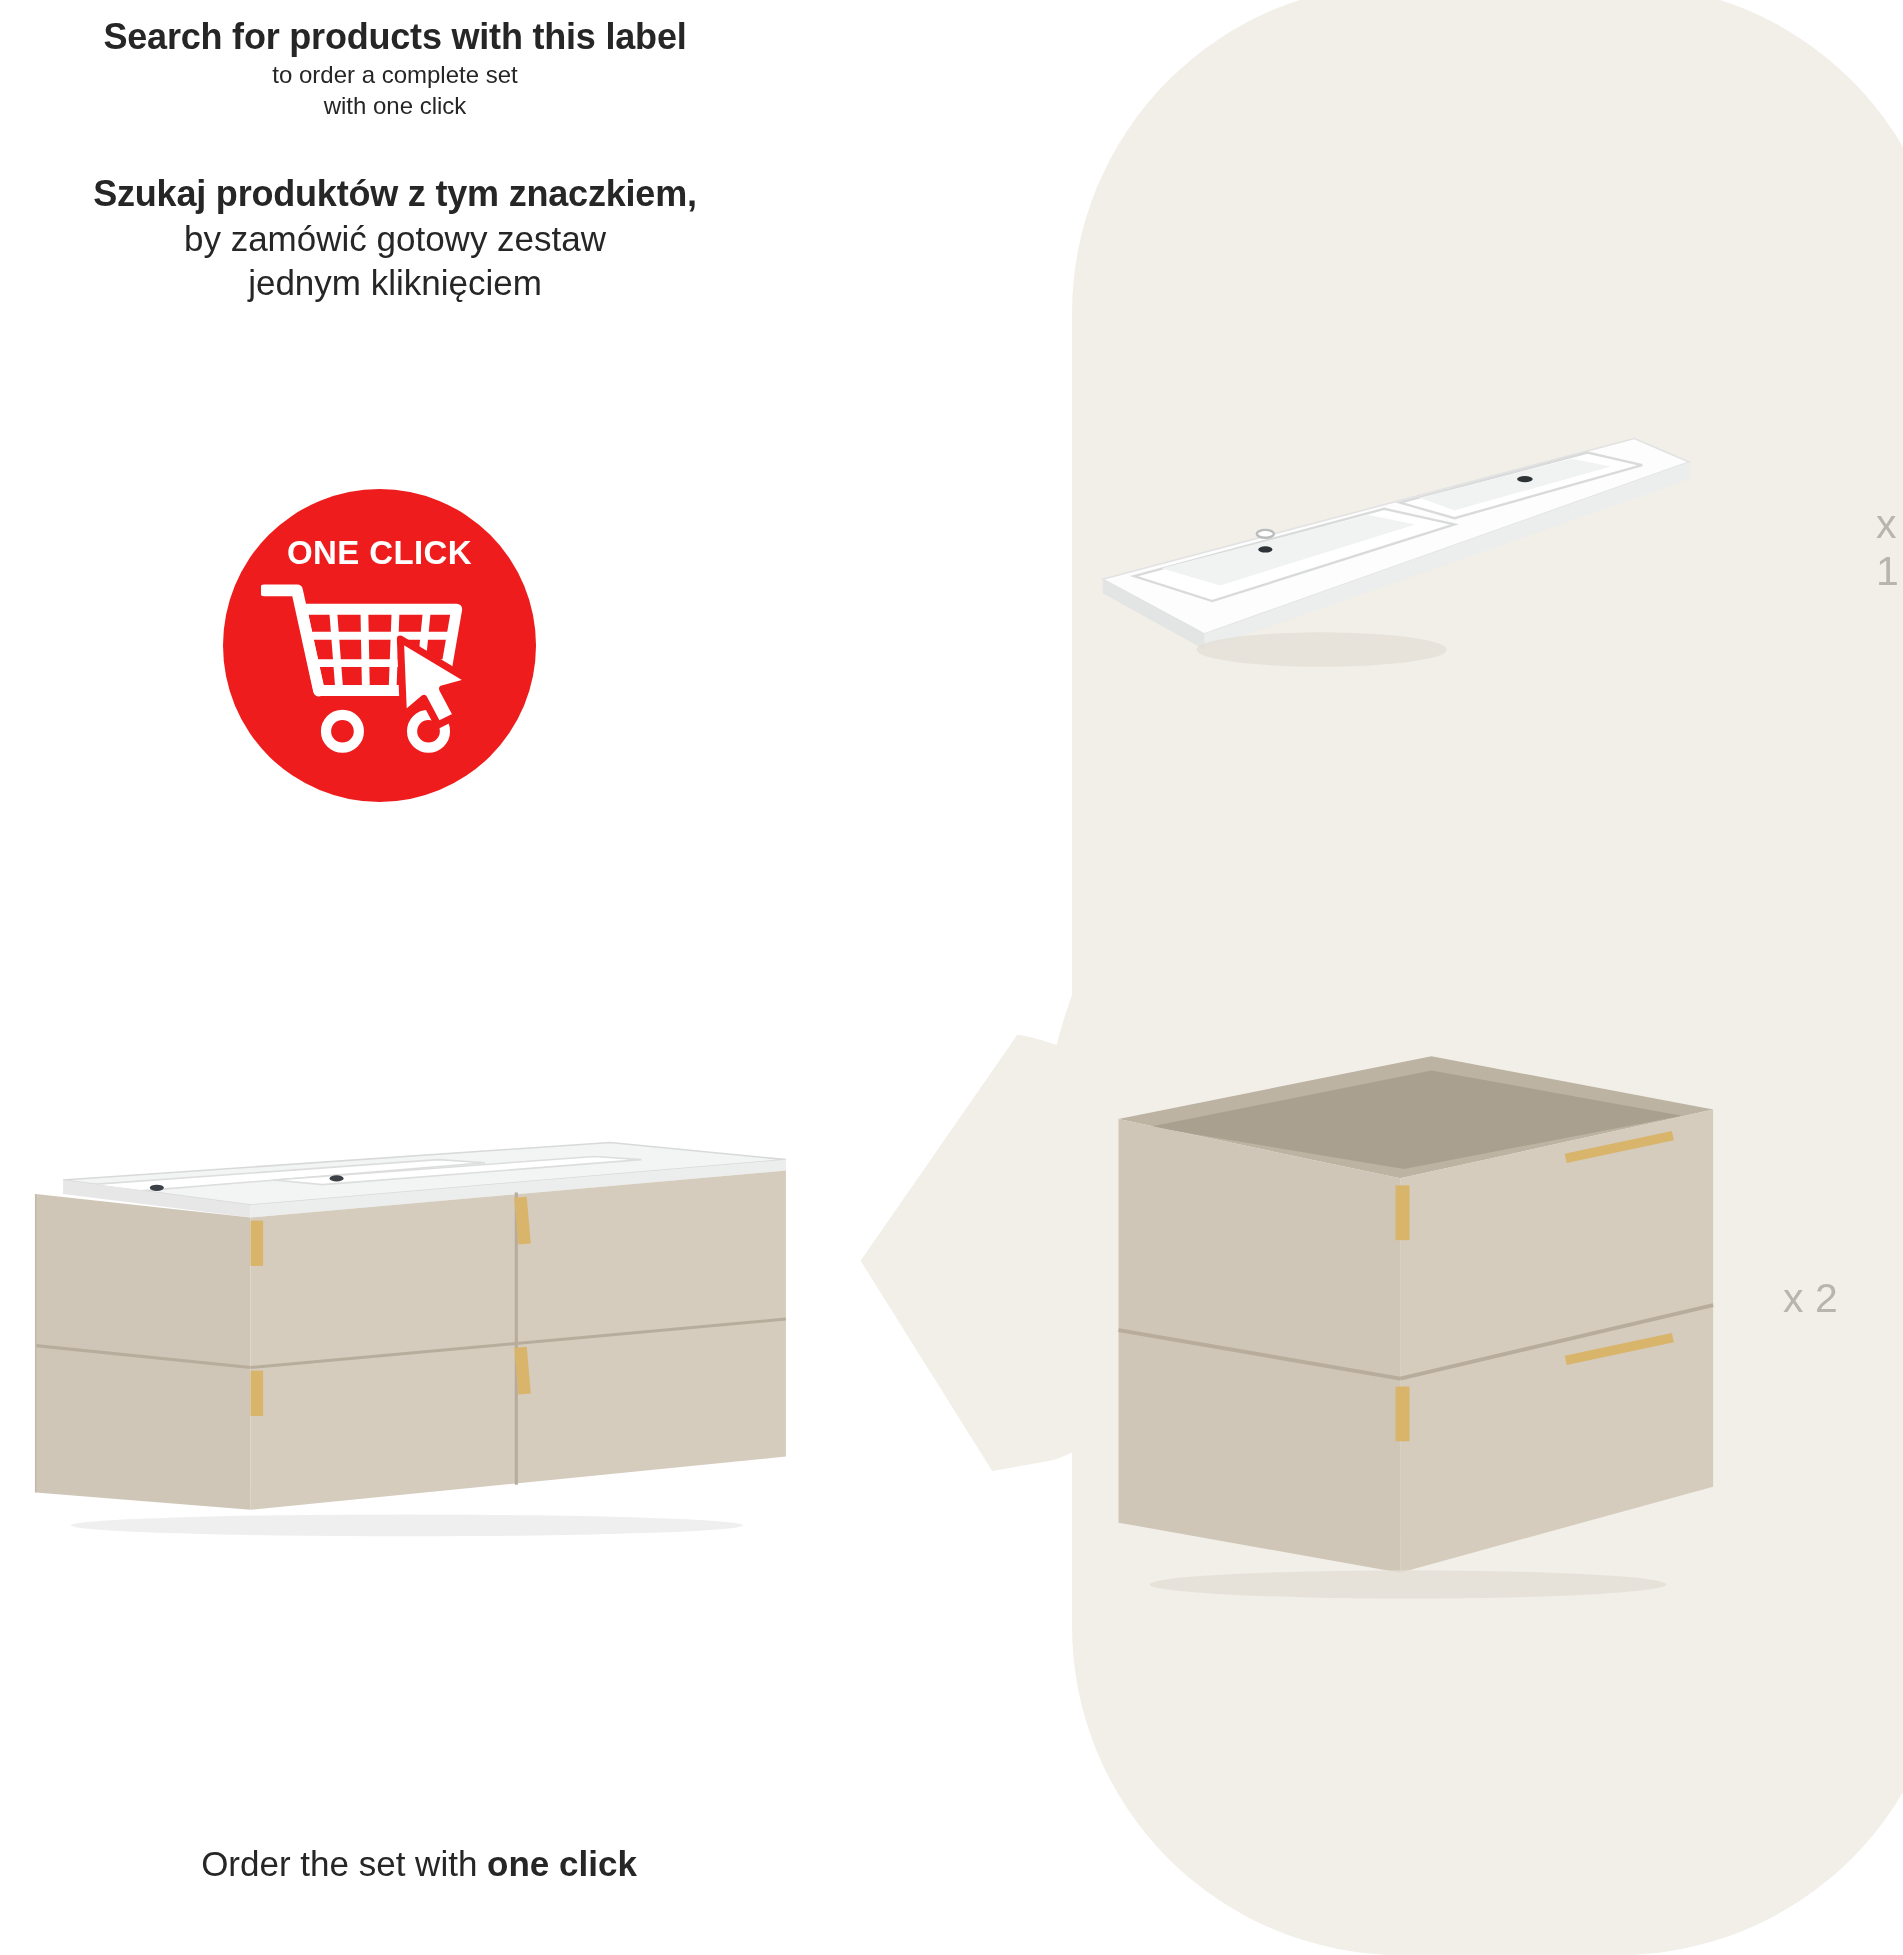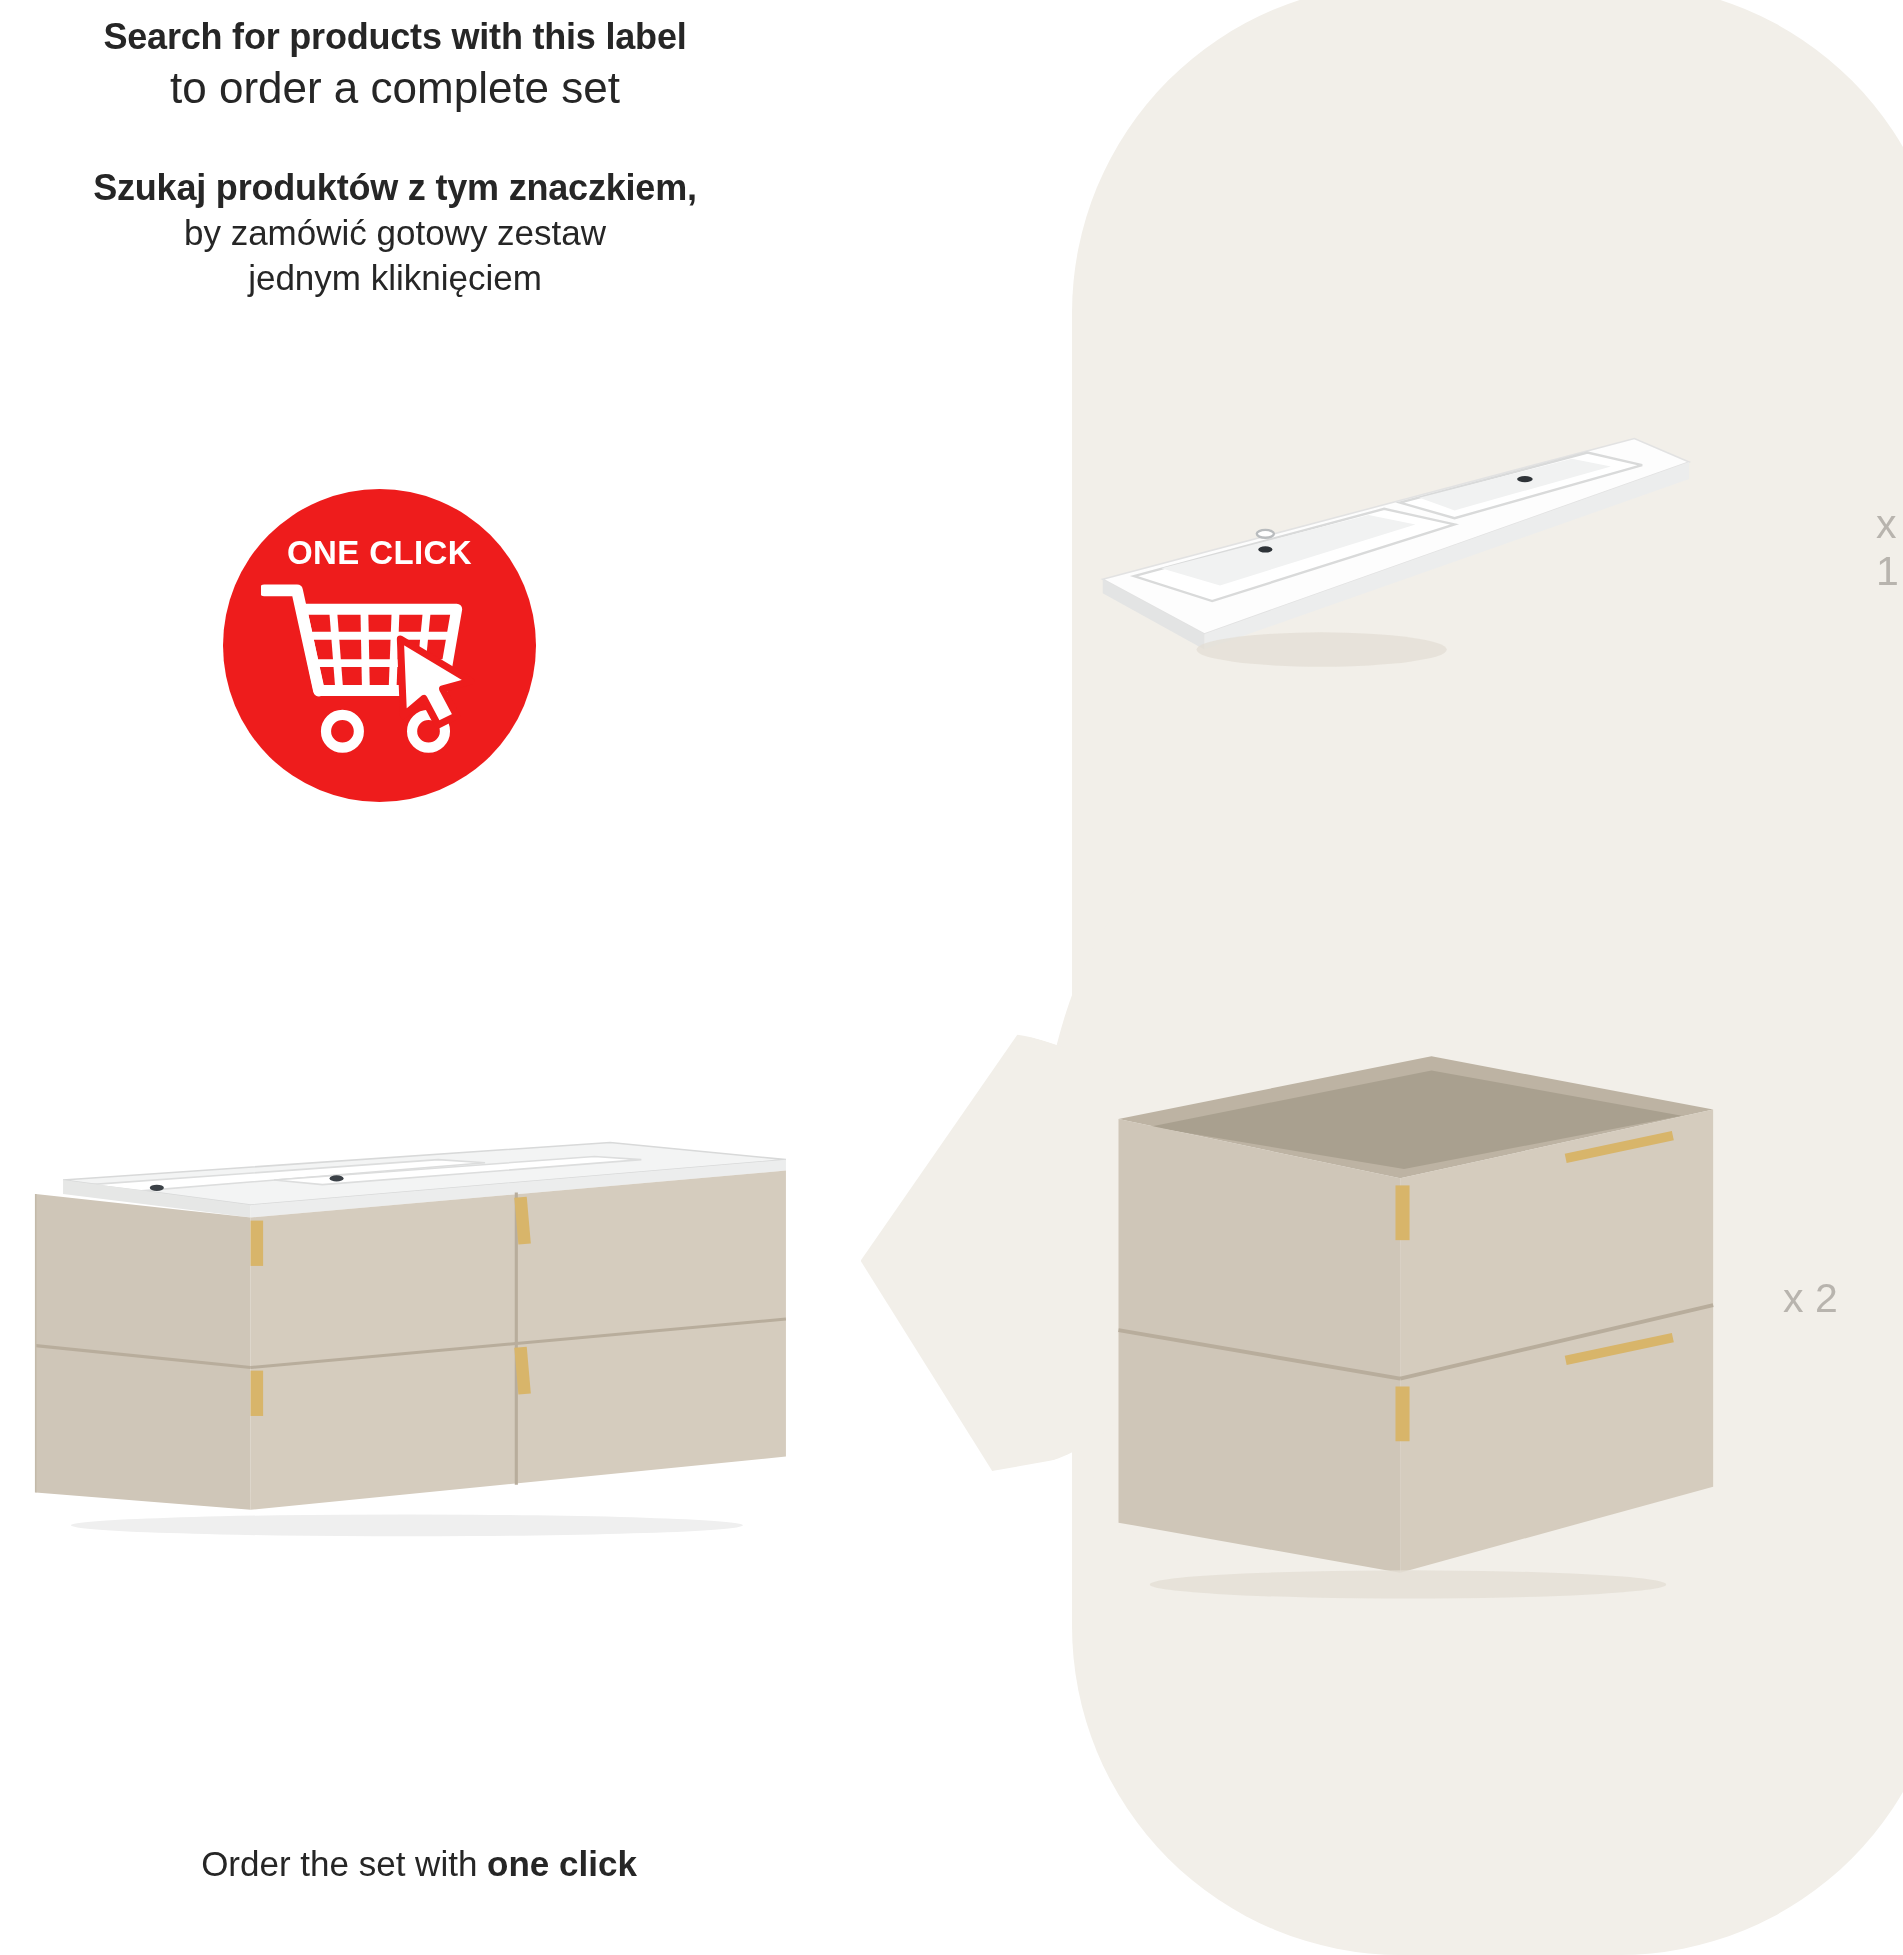--- a/index.html
+++ b/index.html
@@ -64,21 +64,21 @@
   }
   .h-en-1 {
     font-size: 36px;
     font-weight: bold;
     line-height: 1.28;
     letter-spacing: -0.2px;
     color: #262626;
     text-align: center;
   }
   .h-en-2 {
-    font-size: 44px;
+    font-size: 24px;
     font-weight: 400;
     line-height: 1.28;
     color: #262626;
   }
   .h-pl-1 {
     margin-top: 49px;
     font-size: 36px;
     font-weight: bold;
     line-height: 1.28;
     letter-spacing: -0.2px;
@@ -174,20 +174,21 @@
 
 <div class="bubble-wrap">
   <div class="bubble-main"></div>
   <div class="bubble-tail2"></div>
   <div class="bubble-tail"></div>
 </div>
 
 <div class="headline">
   <div class="h-en-1">Search for products with this label</div>
   <div class="h-en-2">to order a complete set</div>
+  <div class="h-en-2">with one click</div>
   <div class="h-pl-1">Szukaj produktów z tym znaczkiem,</div>
   <div class="h-pl-2">by zamówić gotowy zestaw</div>
   <div class="h-pl-2">jednym kliknięciem</div>
 </div>
 
 <div class="badge">
   <div class="badge-text">ONE CLICK</div>
   <svg class="badge-cart" viewBox="0 0 304 230">
 
     <path d="M4 12 H46 L74 140" stroke="#ffffff" stroke-width="15" fill="none" stroke-linecap="round" stroke-linejoin="round"></path>

